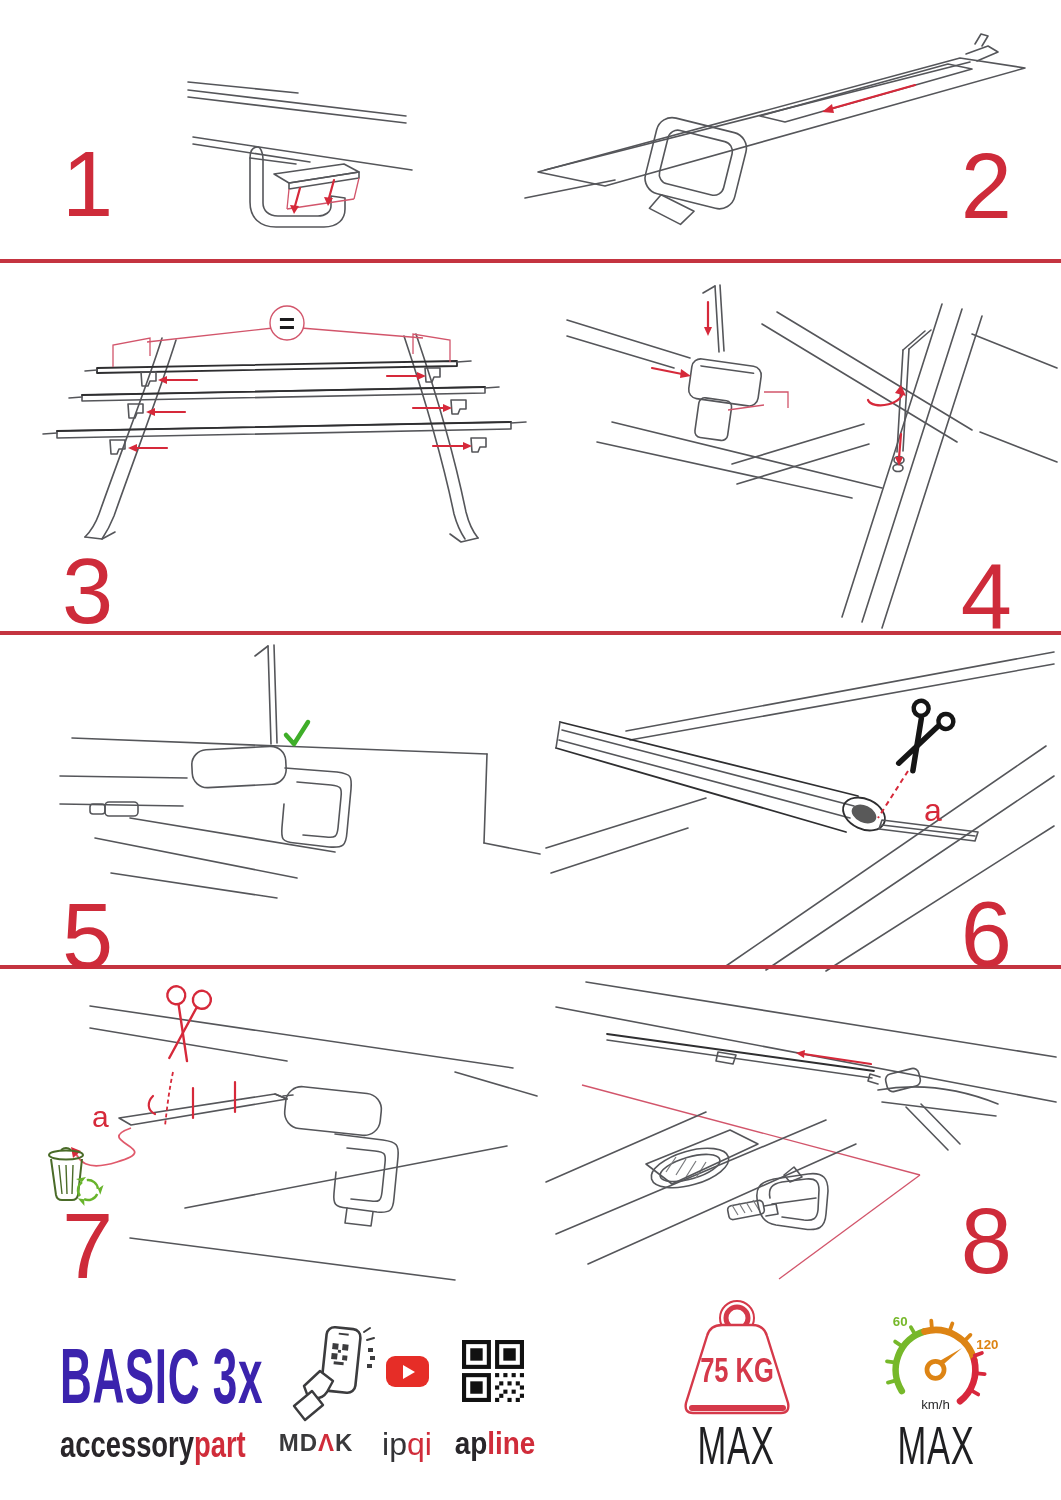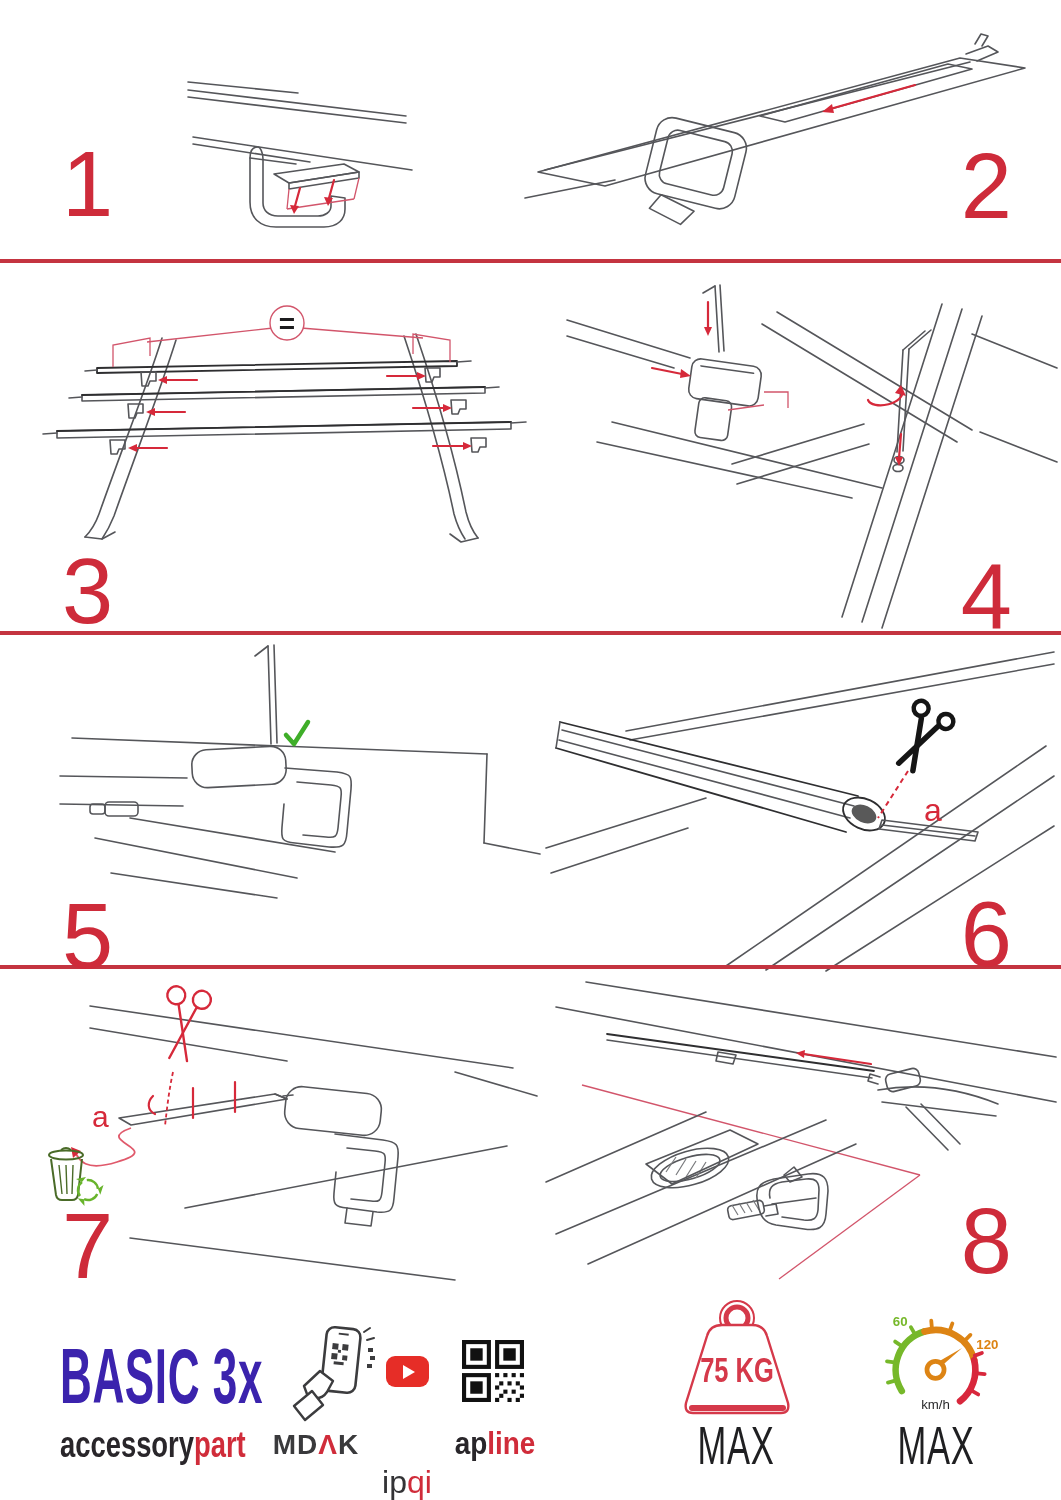--- a/index.html
+++ b/index.html
@@ -14,24 +14,24 @@
   svg .lnd{fill:none;stroke:#2e2e30;stroke-width:1.8;stroke-linecap:round;stroke-linejoin:round;}
   svg .red{stroke:#d6293a;fill:none;stroke-width:2.2;stroke-linecap:round;}
   svg .redthin{stroke:#d2556b;fill:none;stroke-width:1.3;}
   svg .redfill{fill:#d6293a;stroke:none;}
   .brand-title{position:absolute;left:60px;top:1338px;font-size:76px;font-weight:700;
                color:#3b23ad;transform:scale(0.58,1.02);transform-origin:0 0;
                letter-spacing:1px;line-height:1;white-space:nowrap;}
   .brand-sub{position:absolute;left:60px;top:1426px;font-size:37px;font-weight:700;
              color:#29262a;transform:scale(0.74,1);transform-origin:0 0;line-height:1;white-space:nowrap;}
   .red-txt{color:#d02c3a;}
-  .mdak{position:absolute;left:264px;width:104px;top:1431px;text-align:center;font-size:28px;
+  .mdak{position:absolute;left:264px;width:104px;top:1431px;text-align:center;font-size:24px;
         font-weight:700;letter-spacing:1px;color:#3a3a3c;line-height:1;}
   .ipqi{position:absolute;left:372px;width:70px;top:1428px;text-align:center;font-size:32px;
-        font-weight:400;color:#333336;line-height:1;margin-top:38px;}
+        font-weight:400;color:#333336;line-height:1;}
   .apline{position:absolute;left:448px;width:94px;top:1428px;text-align:center;font-size:31px;
           font-weight:700;color:#29262a;transform:scaleX(0.9);transform-origin:center top;line-height:1;}
   .yt{position:absolute;left:386px;top:1356px;width:43px;height:31px;background:#e62d27;
       border-radius:9px;display:flex;align-items:center;justify-content:center;}
   .yt .tri{width:0;height:0;border-left:12px solid #fff;border-top:7px solid transparent;
            border-bottom:7px solid transparent;margin-left:3px;}
   .max-label{position:absolute;font-size:48px;font-weight:500;color:#1f1f21;text-align:center;
              transform:scale(0.72,1.12);transform-origin:center top;letter-spacing:1px;line-height:1;}
 </style>
 </head>

